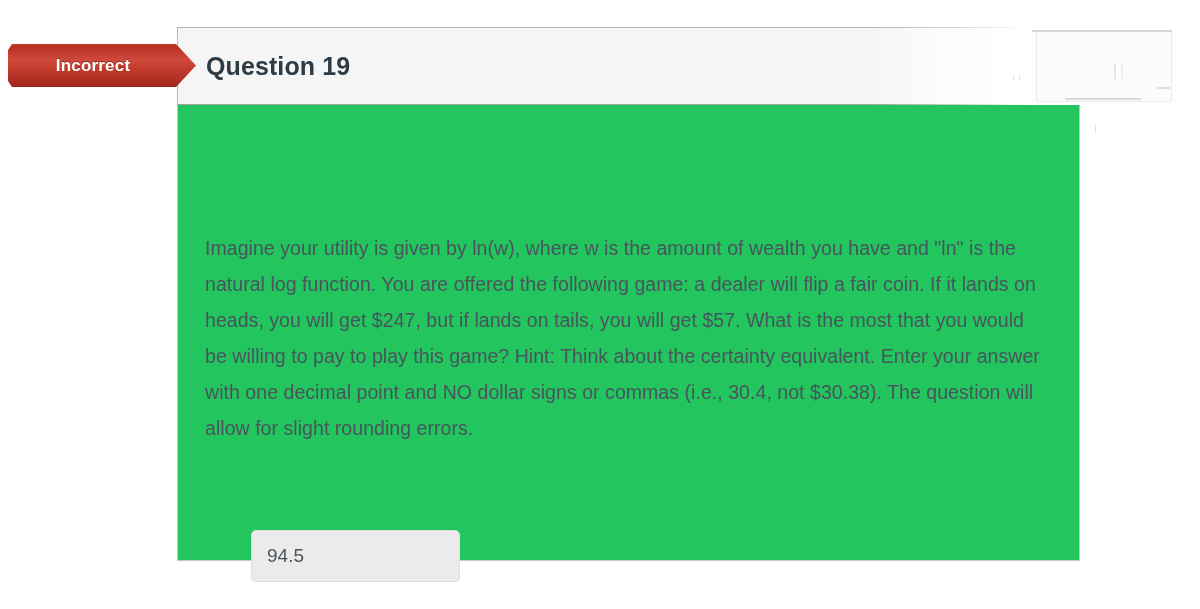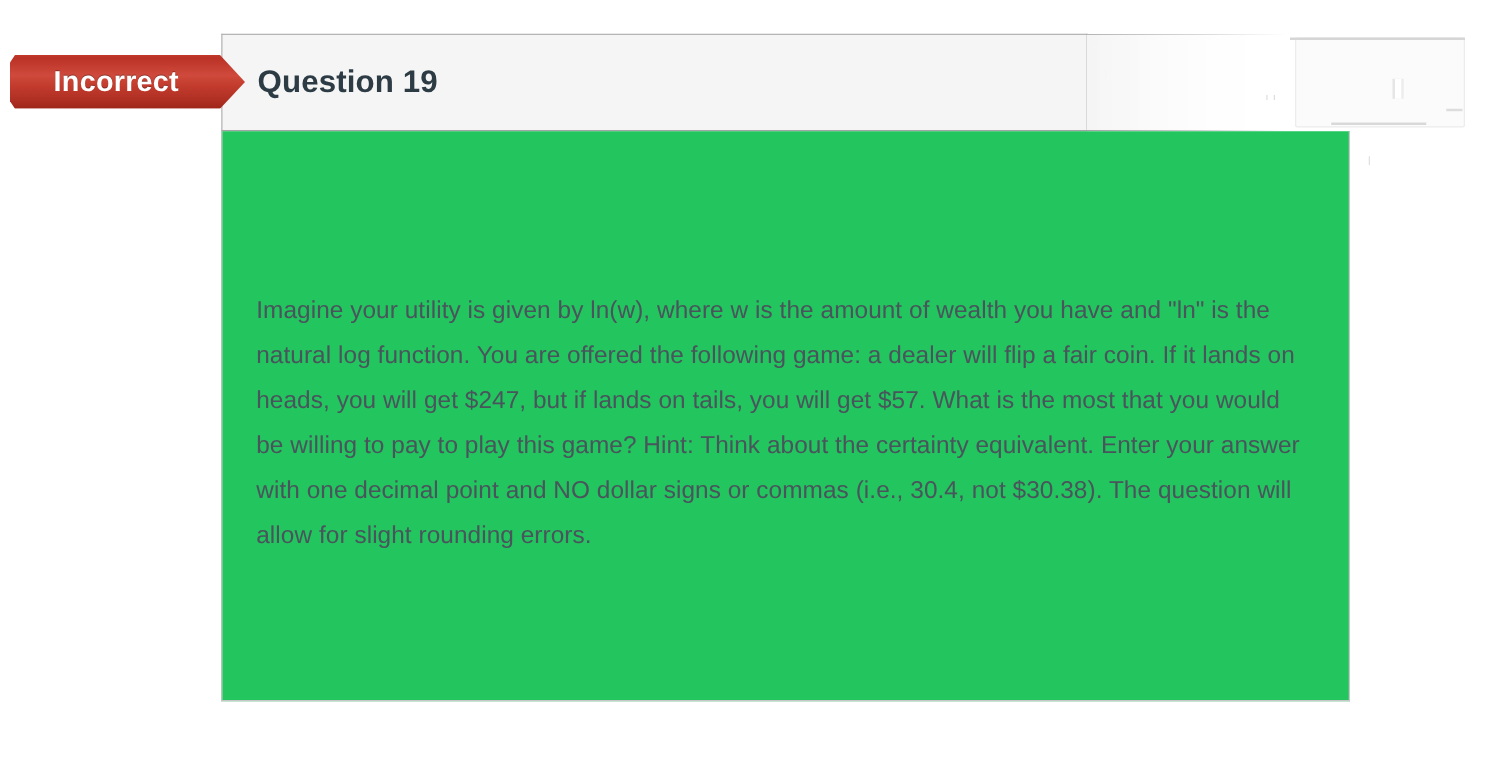--- a/index.html
+++ b/index.html
@@ -229,21 +229,21 @@
         #c23b2d 58%,
         #a82b20 92%,
         #9c2619 100%);
     -webkit-clip-path: polygon(0 6px, 4px 0, 168px 0, 188px 50%, 168px 100%, 4px 100%, 0 calc(100% - 6px));
     clip-path: polygon(0 6px, 4px 0, 168px 0, 188px 50%, 168px 100%, 4px 100%, 0 calc(100% - 6px));
   }
   .ribbon-label {
     position: relative;
     z-index: 2;
     color: #ffffff;
-    font-size: 23px;
+    font-size: 17px;
     font-weight: bold;
     letter-spacing: 0.2px;
     text-shadow: 0 -1px 0 rgba(0,0,0,0.35);
     margin-right: 18px;
   }
 </style>
 </head>
 <body>
 
 <div class="ghost-layer">
@@ -265,19 +265,20 @@
 <div class="question-panel">
 
   <div class="question-header">
     <div class="question-title">Question 19</div>
   </div>
   <div class="question-header-fade"></div>
 
   <div class="question-body">
     <div class="question-text">Imagine your utility is given by ln(w), where w is the amount of wealth you have and "ln" is the natural log function.  You are offered the following game: a dealer will flip a fair coin.  If it lands on heads, you will get $247, but if lands on tails, you will get $57.  What is the most that you would be willing to pay to play this game?  Hint: Think about the certainty equivalent. Enter your answer with one decimal point and NO dollar signs or commas (i.e., 30.4, not $30.38). The question will allow for slight rounding errors.</div>
 
+    <div class="answer-input" placeholder="">94.5</div>
   </div>
 </div>
 
 <div class="status-ribbon">
   <div class="ribbon-shape"></div>
   <div class="ribbon-label">Incorrect</div>
 </div>
 
 </body></html>

